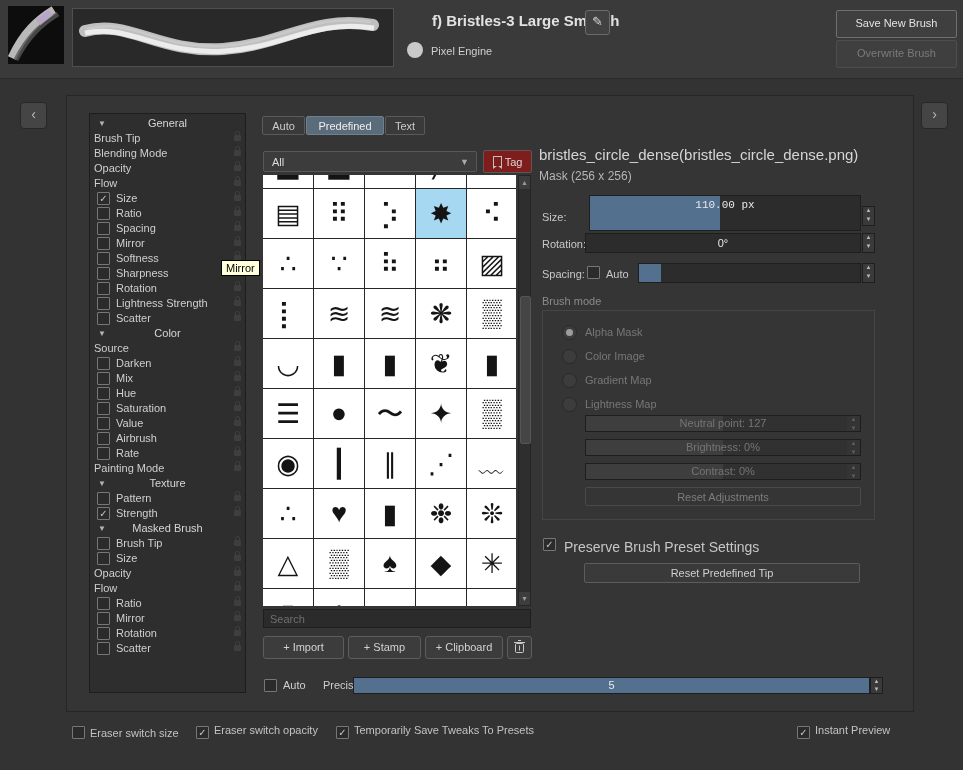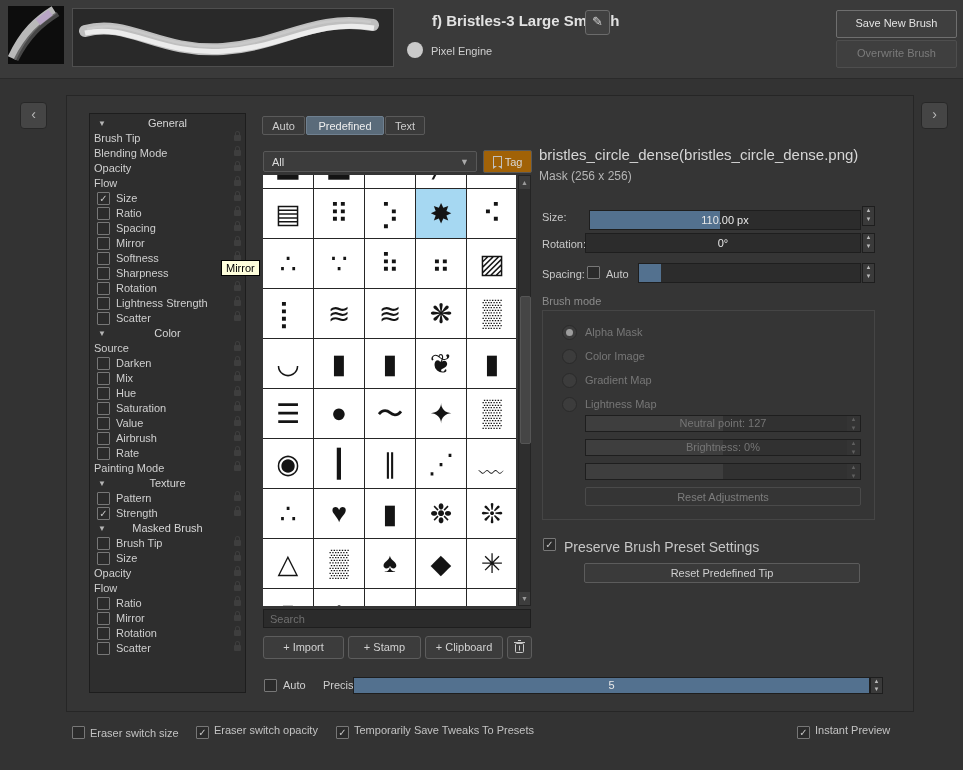--- a/index.html
+++ b/index.html
@@ -42,21 +42,21 @@
   .tab{position:absolute;top:20px;height:19px;background:#3a3a3a;border:1px solid #5a5a5a;border-radius:2px;
        font-size:11px;color:#cccccc;text-align:center;line-height:18px;box-sizing:border-box;}
   #tab-auto{left:195px;width:43px;}
   #tab-predefined{left:239px;width:78px;}
   #tab-text{left:318px;width:40px;}
   .tab.sel{background:#5a6b7a;border-color:#6f8090;color:#eeeeee;}
   
   #tagdrop{position:absolute;left:196px;top:55px;width:214px;height:21px;background:#3c3c3c;border:1px solid #585858;border-radius:2px;
            font-size:11px;color:#dcdcdc;line-height:20px;padding-left:8px;box-sizing:border-box;}
   #tagdrop .arr{position:absolute;right:7px;top:0;color:#aaaaaa;font-size:9px;}
-  #tagbtn{position:absolute;left:416px;top:54px;width:49px;height:23px;background:#a16207;border:1px solid #585858;border-radius:2px;
+  #tagbtn{position:absolute;left:416px;top:54px;width:49px;height:23px;background:#7f1d1d;border:1px solid #585858;border-radius:2px;
           font-size:11px;color:#d8d8d8;line-height:22px;text-align:center;box-sizing:border-box;}
   #tagbtn .bm{display:inline-block;width:7px;height:10px;border:1px solid #c0c0c0;border-bottom:none;position:relative;top:1px;margin-right:3px;}
   #tagbtn .bm:after{content:"";position:absolute;left:-1px;top:9px;border-left:4px solid #c0c0c0;border-right:4px solid #c0c0c0;border-bottom:3px solid transparent;width:1px;}
   
   #grid{position:absolute;left:196px;top:79px;width:253px;height:431px;background:#262626;overflow:hidden;}
   #gridinner{position:absolute;left:0;top:-36px;width:254px;display:grid;grid-template-columns:repeat(5,50px);grid-auto-rows:49px;gap:1px;}
   .tile{background:#ffffff;color:#141414;display:flex;align-items:center;justify-content:center;font-size:27px;overflow:hidden;}
   .tile.sel{background:#a6d8f2;}
   
   #vscroll{position:absolute;left:451px;top:79px;width:13px;height:431px;background:#2e2e2e;border:1px solid #242424;box-sizing:border-box;}
@@ -83,21 +83,21 @@
   .hslider .txt{position:relative;width:100%;text-align:center;font-size:11px;color:#e8e8e8;}
   #prec-slider{left:286px;top:581px;width:517px;height:17px;} #prec-slider .txt{line-height:15px;}
   .spin{position:absolute;width:13px;background:#3a3a3a;border:1px solid #1e1e1e;box-sizing:border-box;}
   .spin span{display:block;height:50%;font-size:6px;line-height:7px;text-align:center;color:#b9b9b9;}
   #prec-spin{left:803px;top:581px;height:17px;}
   
   #d-title{position:absolute;left:472px;top:50px;font-size:15px;color:#d6d6d6;}
   #d-sub{position:absolute;left:472px;top:73px;font-size:12px;color:#b5b5b5;}
   .dlab{position:absolute;font-size:11px;color:#c8c8c8;}
   #lab-size{left:475px;top:115px;} #lab-rot{left:475px;top:142px;} #lab-spc{left:475px;top:172px;}
-  #sl-size{left:522px;top:114px;width:272px;height:20px;} 
+  #sl-size{left:522px;top:99px;width:272px;height:36px;font-family:Liberation Mono, monospace;} 
   #sl-rot{left:518px;top:137px;width:276px;height:20px;}
   #sl-spc{left:571px;top:167px;width:223px;height:20px;}
   #sl-size .txt,#sl-rot .txt,#sl-spc .txt{line-height:18px;}
   #spin-size{left:795px;top:110px;height:20px;} #spin-rot{left:795px;top:137px;height:20px;} #spin-spc{left:795px;top:167px;height:20px;}
   #spc-cb{position:absolute;left:520px;top:170px;}
   #spc-auto{position:absolute;left:539px;top:172px;font-size:11px;color:#c8c8c8;}
   #bm-label{position:absolute;left:475px;top:199px;font-size:11px;color:#8b8b8b;}
   #bm-box{position:absolute;left:475px;top:214px;width:333px;height:210px;border:1px solid #454545;box-sizing:border-box;}
   .radiorow{position:absolute;left:19px;height:15px;}
   .radio{position:absolute;left:0;top:0;width:13px;height:13px;border-radius:50%;background:#3c3c3c;border:1px solid #2a2a2a;}
@@ -479,20 +479,21 @@
           <div class="hslider dis adjsl" style="position: absolute; top: 128px;">
             <div class="fill" style="width:50%"></div>
             <div class="txt">Brightness: 0%</div>
             <div class="spin adjspin" style="position:absolute;right:0;top:0;border:none;">
               <span>▲</span>
               <span>▼</span>
             </div>
           </div>
           <div class="hslider dis adjsl" style="position: absolute; top: 152px;">
             <div class="fill" style="width:50%"></div>
+            <div class="txt">Contrast: 0%</div>
             <div class="spin adjspin" style="position:absolute;right:0;top:0;border:none;">
               <span>▲</span>
               <span>▼</span>
             </div>
           </div>
         </div>
       <div id="reset-adj">Reset Adjustments</div>
     </div>
 
     <span id="pres-cb" class="cb">✓</span>

